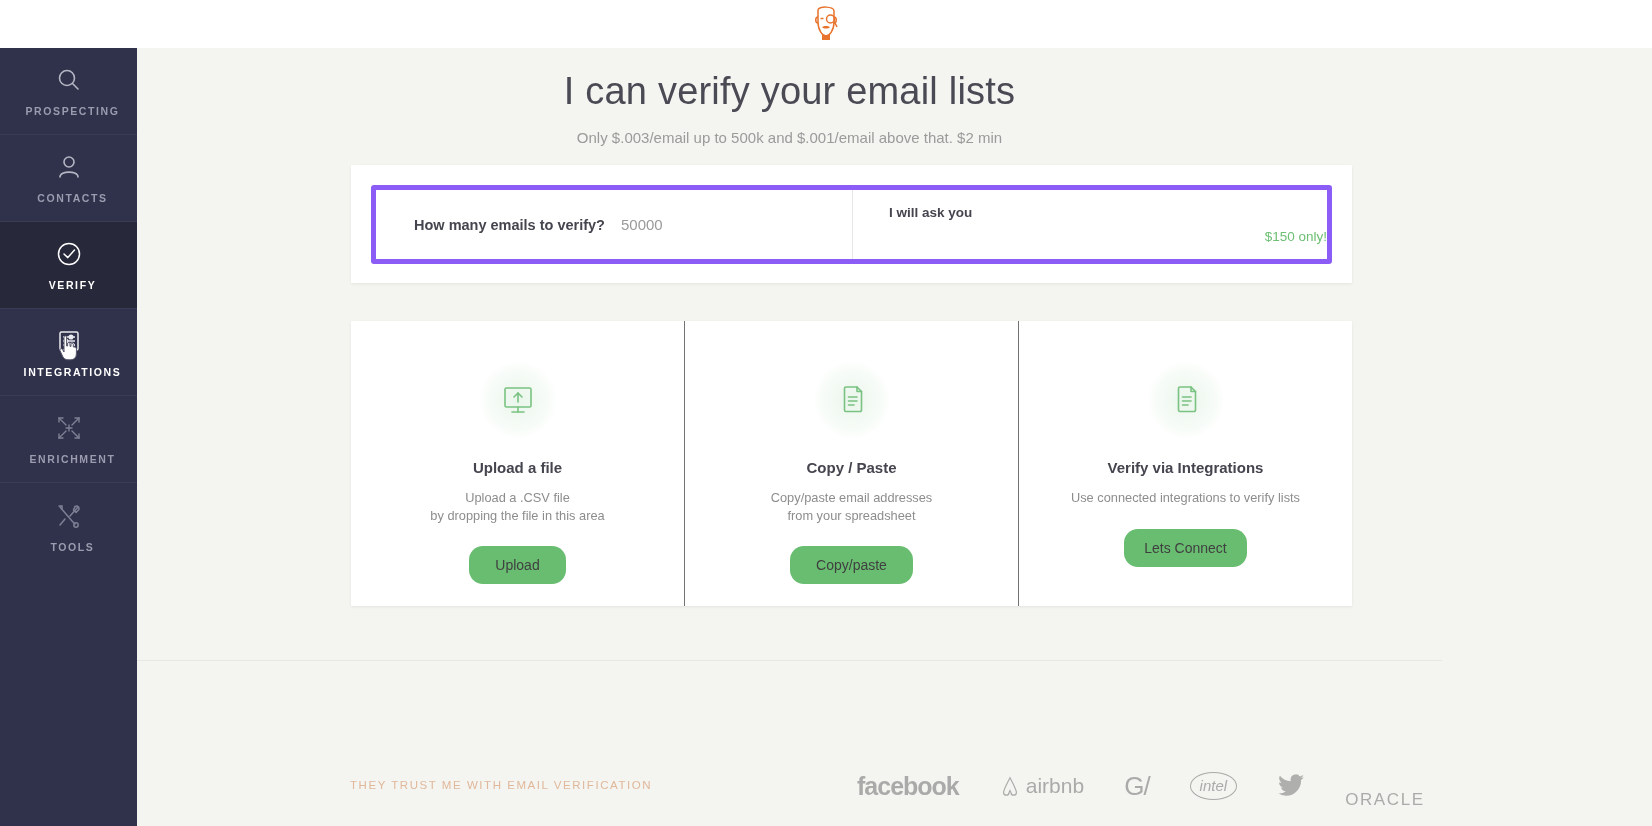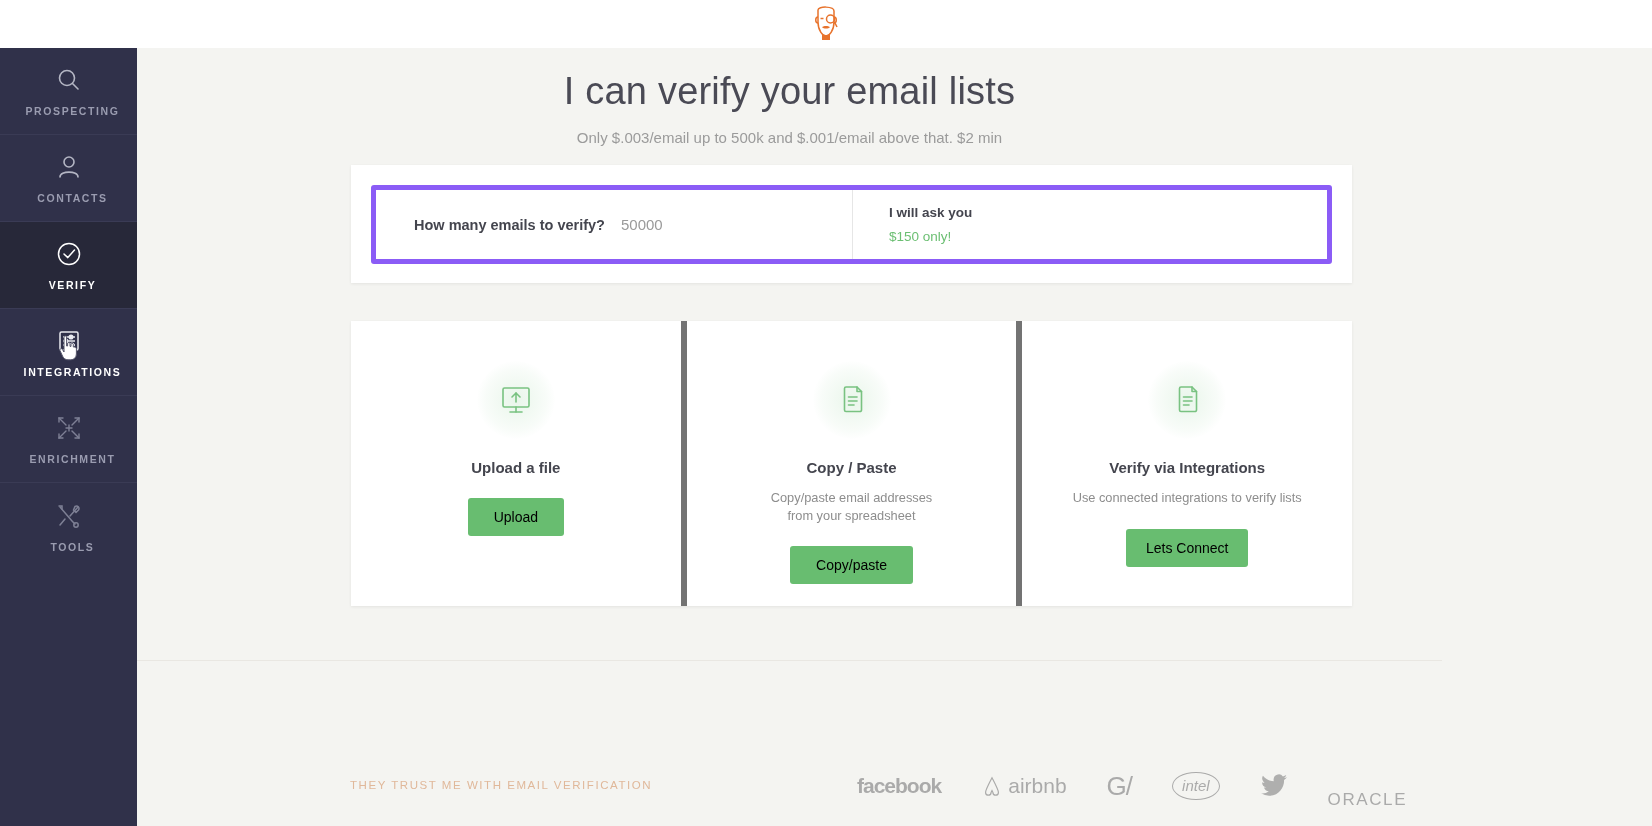--- a/index.html
+++ b/index.html
@@ -128,35 +128,36 @@
   }
   .ask-label {
     font-size: 13.5px;
     font-weight: 700;
     color: #44454e;
   }
   .ask-price {
     font-size: 13.5px;
     color: #6cbf73;
     margin-top: 9px;
+    text-align: right;
   }
 
   
   .cards {
     position: absolute;
     left: 214px; top: 273px;
     width: 1001px; height: 285px;
     background: #ffffff;
     box-shadow: 0 1px 3px rgba(0,0,0,0.07);
     display: flex;
   }
   .card {
     flex: 1;
     position: relative;
-    border-right: 6px solid #737373;
+    border-right: 1px solid #737373;
     display: flex; flex-direction: column;
     align-items: center;
     padding-top: 40px;
   }
   .card:last-child { border-right: none; }
 
   .card-ico-halo {
     width: 78px; height: 78px;
     border-radius: 50%;
     background: radial-gradient(circle, rgba(120,196,128,0.16) 0%, rgba(120,196,128,0.05) 55%, rgba(120,196,128,0) 72%);
@@ -174,26 +175,26 @@
     margin-top: 13px;
     font-size: 12.8px;
     color: #8d8d8d;
     line-height: 1.38;
     text-align: center;
     max-width: 260px;
   }
   .card-btn {
     margin-top: 22px;
     background: #68bd70;
-    color: #000000;
+    color: #404040;
     border: none;
     font-size: 14px;
     font-family: "Liberation Sans", sans-serif;
     padding: 11px 26px;
-    border-radius: 3px;
+    border-radius: 14px;
     cursor: pointer;
   }
   .card-btn.tight { padding: 11px 20px; }
 
   
   .footer-div {
     position: absolute;
     left: 0; top: 612px;
     width: 1515px; height: 1px;
     background: #e9e7e2;
@@ -216,21 +217,21 @@
     left: 720px; top: 100px;
     width: 700px; height: 50px;
     display: flex; align-items: center;
     gap: 40px;
   }
   .brand {
     color: #a6a6a6;
     display: flex; align-items: center;
     opacity: 0.85;
   }
-  .brand-fb { font-size: 21px; font-weight: 700; letter-spacing: -1px; color:#9e9e9e; }
+  .brand-fb { font-size: 25px; font-weight: 700; letter-spacing: -1px; color:#9e9e9e; }
   .brand-airbnb { font-size: 21px; font-weight: 500; color:#9e9e9e; display:flex; align-items:center; gap:5px;}
   .brand-g { font-size: 26px; font-weight: 400; color:#9e9e9e; letter-spacing:-1px;}
   .brand-intel {
     font-size: 15px; font-style: italic; color:#9e9e9e;
     border: 1.6px solid #9e9e9e; border-radius: 50%/50%;
     padding: 4px 9px 5px;
   }
   .brand-oracle { font-size: 17px; letter-spacing: 1.6px; color:#9e9e9e;margin-top:28px; }
   .brand svg { display: block; }
 </style>
@@ -379,20 +380,24 @@
             <g fill="none" stroke="#79c281" stroke-width="1.6" stroke-linecap="round" stroke-linejoin="round">
               <rect x="7" y="8" width="26" height="19" rx="1.5"></rect>
               <line x1="20" y1="22" x2="20" y2="13"></line>
               <polyline points="16,17 20,13 24,17"></polyline>
               <line x1="14" y1="32" x2="26" y2="32"></line>
               <line x1="20" y1="27" x2="20" y2="32"></line>
             </g>
           </svg>
       </span>
       <div class="card-title">Upload a file</div>
+      <div class="card-desc">
+        <span>Upload a .CSV file</span><br>
+        <span>by dropping the file in this area</span>
+      </div>
       <button class="card-btn">Upload</button>
     </div>
 
     <div class="card">
       <span class="card-ico-halo">
         <svg viewBox="0 0 40 40">
             <g fill="none" stroke="#79c281" stroke-width="1.6" stroke-linecap="round" stroke-linejoin="round">
               <path d="M25 7 H14 a1.5 1.5 0 0 0 -1.5 1.5 V30 a1.5 1.5 0 0 0 1.5 1.5 H28 a1.5 1.5 0 0 0 1.5 -1.5 V11.5 Z"></path>
               <polyline points="25,7 25,11.5 29.5,11.5"></polyline>
               <line x1="16.5" y1="17" x2="25" y2="17"></line>

